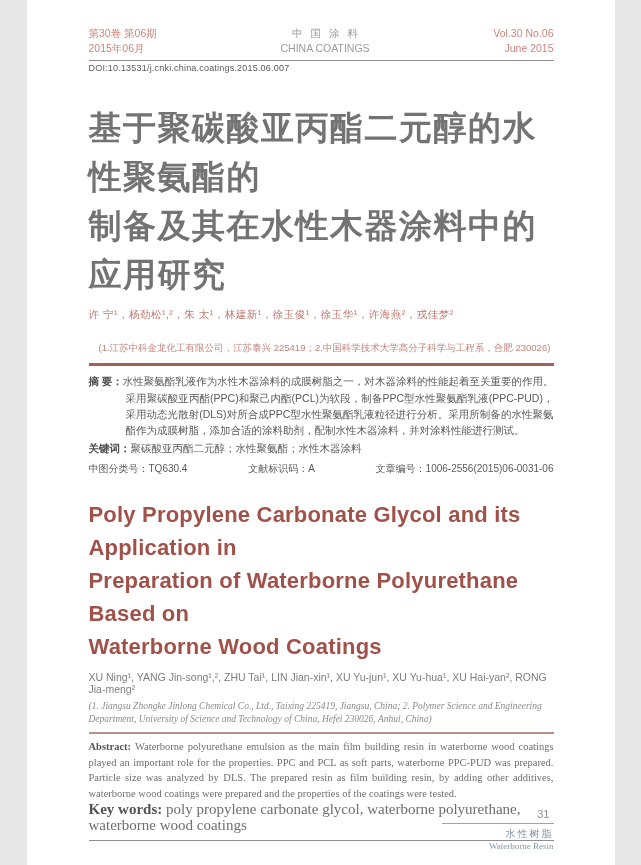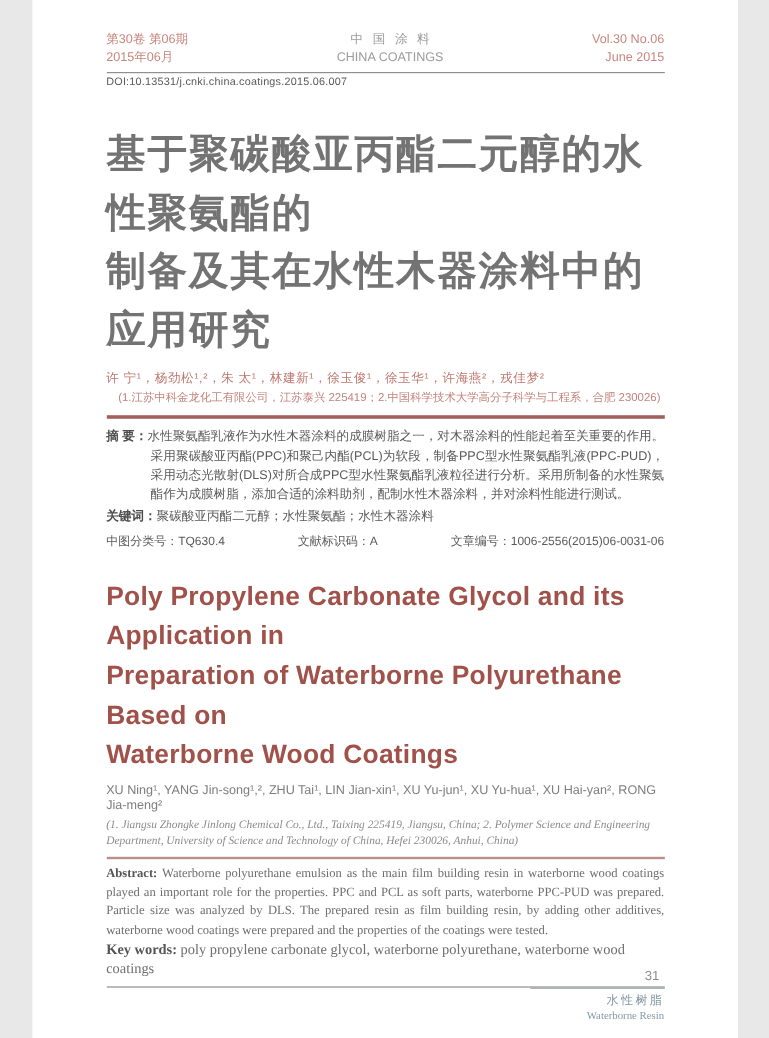--- a/index.html
+++ b/index.html
@@ -19,41 +19,41 @@
   .jheader .left{text-align:left;}
   .jheader .center{text-align:center;color:#9b9b9b;}
   .jheader .center .cn{letter-spacing:8px;padding-left:8px;}
   .jheader .right{text-align:right;}
   .header-rule{border:none;border-top:1.5px solid #8f8f8f;margin:4px 0 2px 0;}
   .doi{font-size:9px;color:#5a5a5a;letter-spacing:.2px;}
   
   .title-cn{margin-top:30px;color:#737373;font-weight:bold;
     font-size:33px;line-height:49px;letter-spacing:1.5px;}
   .authors-cn{margin-top:9px;font-size:10.5px;color:#bd776e;letter-spacing:.5px;}
-  .affil-cn{margin-top:3px;font-size:9.5px;color:#c2837b;padding-left:10px;}
+  .affil-cn{margin-top:20px;font-size:9.5px;color:#c2837b;padding-left:10px;}
   .thick-rule{border:none;border-top:3px solid #a2625c;margin:8px 0 7px 0;}
   
   .abstract-cn{font-size:10.5px;line-height:16px;color:#5a5a5a;
     text-align:justify;padding-left:37px;text-indent:-37px;margin:0;}
-  .abstract-cn .lbl{font-weight:bold;color:#4c4c4c;}
+  .abstract-cn .lbl{font-weight:bold;color:#4c4c4c;font-family:Liberation Serif, serif;}
   .keywords-cn{font-size:10.5px;line-height:16px;color:#5a5a5a;margin:2px 0 0 0;}
   .keywords-cn .lbl{font-weight:bold;color:#4c4c4c;margin-top:24px;}
   .meta-row{display:flex;justify-content:space-between;
     font-size:10px;color:#5a5a5a;margin-top:6px;}
   
   .title-en{margin-top:22px;color:#a0524a;font-weight:bold;
     font-size:22px;line-height:33px;letter-spacing:.2px;}
   .authors-en{margin-top:8px;font-size:10.5px;color:#7d7d7d;}
   .affil-en{margin-top:5px;font-size:9.5px;line-height:13px;color:#8a8a8a;
     font-style:italic;font-family:"Liberation Serif","DejaVu Serif",serif;}
   .pink-rule{border:none;border-top:2px solid #b98e88;margin:6px 0 5px 0;}
   .abstract-en{font-size:10.5px;line-height:15.5px;color:#6e6e6e;text-align:justify;
     font-family:"Liberation Serif","DejaVu Serif",serif;margin:0;}
   .abstract-en .lbl{font-weight:bold;color:#555;}
-  .keywords-en{font-size:12px;line-height:15.5px;color:#6e6e6e;
+  .keywords-en{font-size:15px;line-height:15.5px;color:#6e6e6e;
     font-family:"Liberation Serif","DejaVu Serif",serif;margin:1px 0 0 0;}
   .keywords-en .lbl{font-weight:bold;color:#555;}
   .thin-rule{border:none;border-top:1px solid #8f8f8f;margin:7px 0 0 0;}
   
   .section-heading{margin-top:58px;color:#a95a50;font-size:14.5px;
     font-weight:bold;letter-spacing:4px;}
   
   .pfooter{position:absolute;right:61px;bottom:14px;text-align:right;}
   .page-num{font-size:11px;color:#8e8e8e;padding-right:4px;}
   .footer-rule{border:none;border-top:1px solid #9aa5ad;width:112px;

